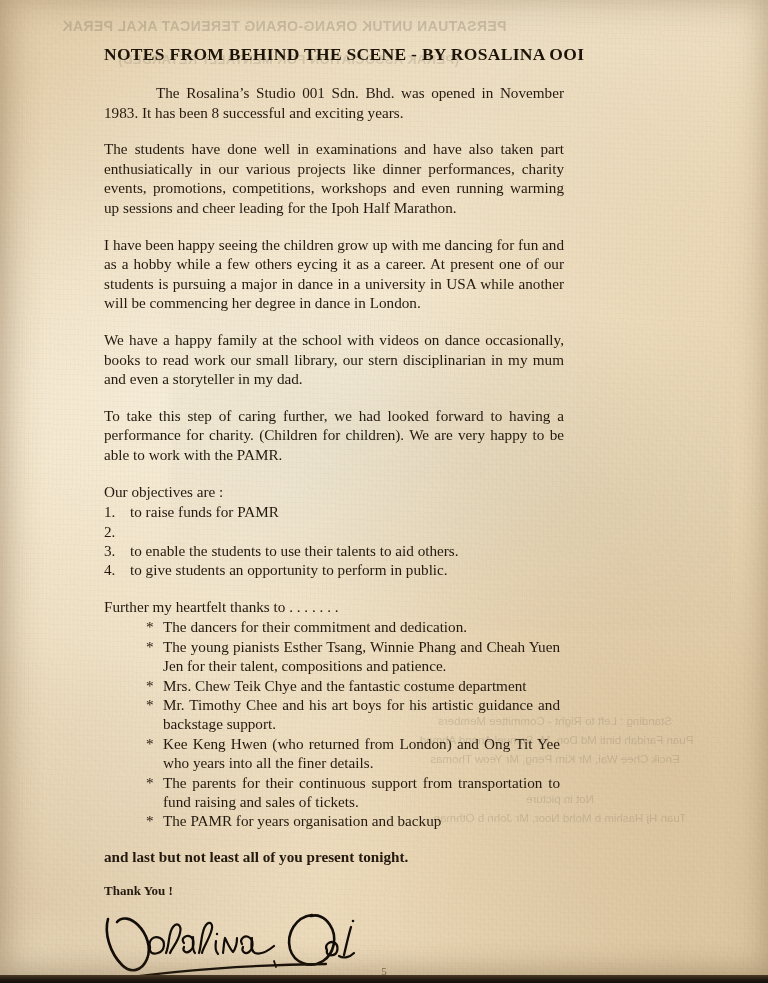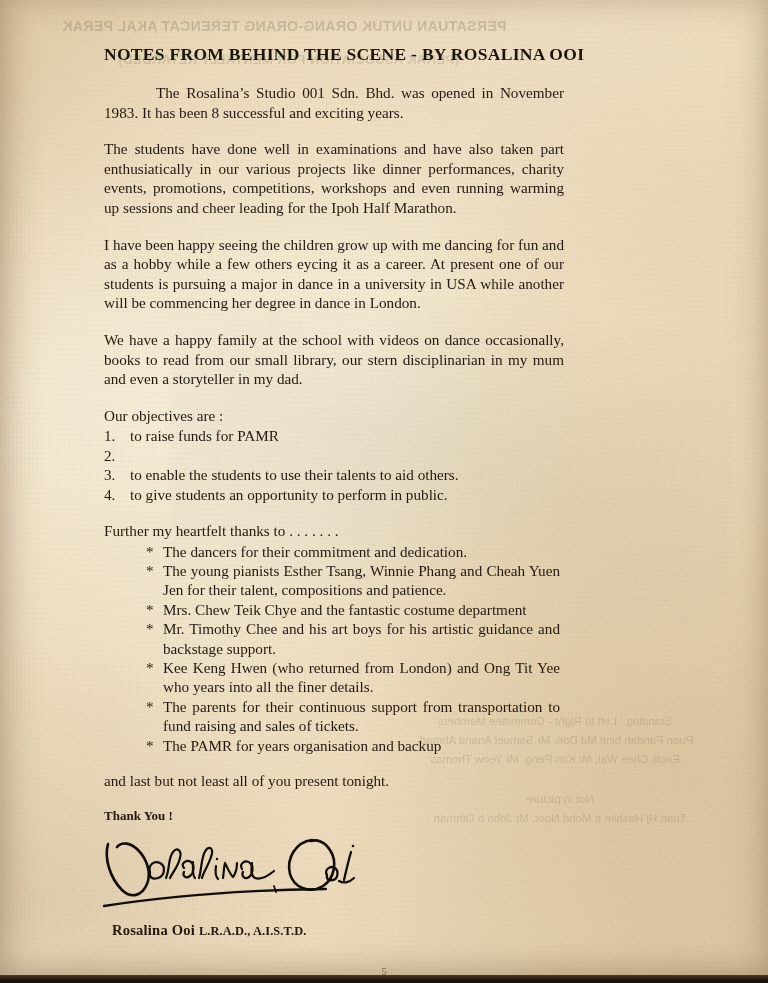--- a/index.html
+++ b/index.html
@@ -156,21 +156,21 @@
     display: flex;
     margin-bottom: 0px;
     text-align: justify;
   }
   ul.thanks li .star {
     width: 17px;
     flex: 0 0 17px;
   }
   ul.thanks li .txt { flex: 1 1 auto; }
 
-  .closing { margin-top: 10px; }
+  .closing { margin-top: 10px; font-weight: bold; }
   .thankyou {
     font-size: 13px;
     font-weight: bold;
     margin: 17px 0 0 0;
   }
 
   
   .sig-wrap {
     position: relative;
     height: 86px;
@@ -219,21 +219,22 @@
   <div class="grain"></div>
   <div class="mottle"></div>
 
   <div class="content">
 
     <h1 class="doc-title">NOTES FROM BEHIND THE SCENE - BY ROSALINA OOI</h1>
 
     <p class="para lead">The  Rosalina’s Studio 001 Sdn. Bhd.  was opened in November 1983.   It has been 8 successful and exciting years.</p>
     <p class="para">The students have done well in examinations and have also taken part enthusiatically in our various projects like dinner performances, charity events, promotions, competitions, workshops and even running warming up sessions and cheer leading for the Ipoh Half Marathon.</p>
     <p class="para">I have been happy seeing the children grow up with me dancing for fun and as a hobby while a few others eycing it as a career.   At present one of our students is pursuing a major in dance in a university in USA while another will be commencing her degree in dance in London.</p>
-    <p class="para">We have a happy family at the school with videos on dance occasionally, books to read from our small library, our stern disciplinarian in my mum and even a storyteller in my dad.</p>
+    <p class="para">We have a happy family at the school with videos on dance occasionally, books to read work our small library, our stern disciplinarian in my mum and even a storyteller in my dad.</p>
+    <p class="para">To take this step of caring further, we had looked forward to having a performance for charity. (Children for children).  We are very happy to be able to work with the PAMR.</p>
 
     <p class="list-head">Our objectives are :</p>
     <ol class="objectives">
       <li>
         <span class="num">1.</span>
         <span>to raise funds for PAMR</span>
       </li>
       <li>
         <span class="num">2.</span>
       </li>

